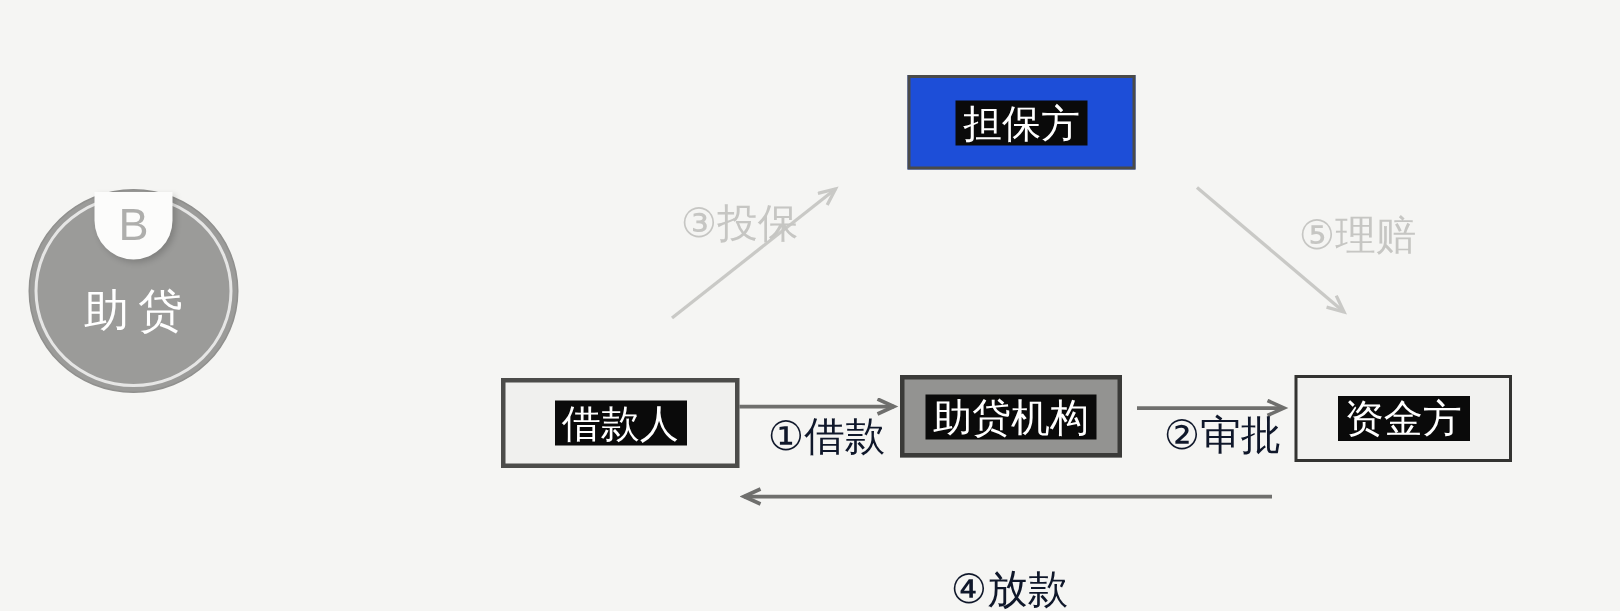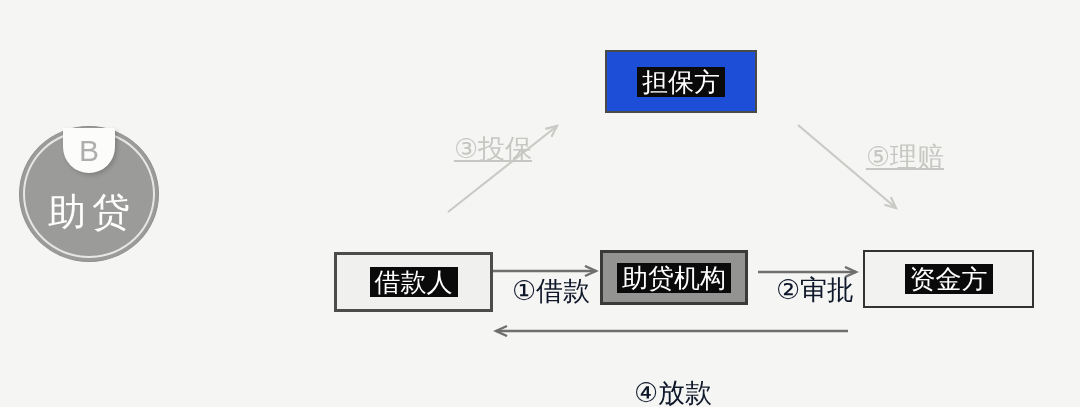--- a/index.html
+++ b/index.html
@@ -53,21 +53,21 @@
     color: #aeaeac;
     font-size: 30px;
     font-weight: 400;
   }
   .logo-label {
     position: absolute;
     left: 0; right: 0;
     top: 60px;
     text-align: center;
     color: #ffffff;
-    font-size: 38px;
+    font-size: 30px;
     letter-spacing: 6px;
     text-indent: 6px;
     white-space: nowrap;
   }
   
   .node {
     position: absolute;
     box-sizing: border-box;
     display: flex;
     align-items: center;
@@ -90,35 +90,35 @@
     left: 334px; top: 252px; width: 159px; height: 60px;
     background: #f0f0ee;
     border: 3px solid #4c4c4a;
   }
   .node-facilitator {
     left: 600px; top: 250px; width: 148px; height: 55px;
     background: #939391;
     border: 3px solid #3a3a38;
   }
   .node-funder {
-    left: 863px; top: 250px; width: 171px; height: 58px;
+    left: 863px; top: 250px; width: 145px; height: 58px;
     background: #f2f2f0;
     border: 2px solid #333331;
   }
   
   .edge-label {
     position: absolute;
     width: 120px;
     text-align: center;
     font-size: 27px;
     white-space: nowrap;
     pointer-events: none;
   }
   .edge-dark  { color: #0f172a; margin-top: 36px; }
-  .edge-light { color: #c6c6c3; text-decoration: underline; }
+  .edge-light { color: #c6c6c3; }
   .label-e1 { left: 491px; top: 237px; }
   .label-e2 { left: 755px; top: 236px; }
   .label-e3 { left: 433px; top: 131px; }
   .label-e4 { left: 613px; top: 339px; }
   .label-e5 { left: 845px; top: 139px; }
 </style>
 </head>
 <body>
 
 <div class="stage">

